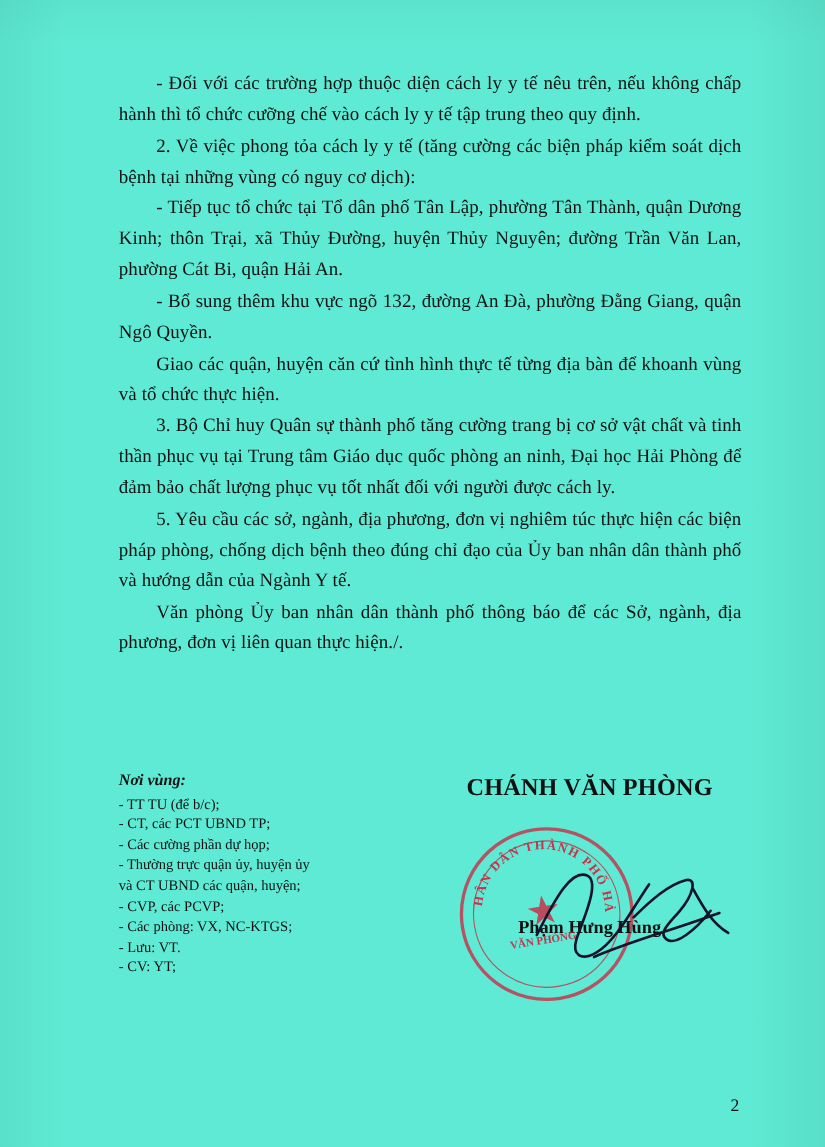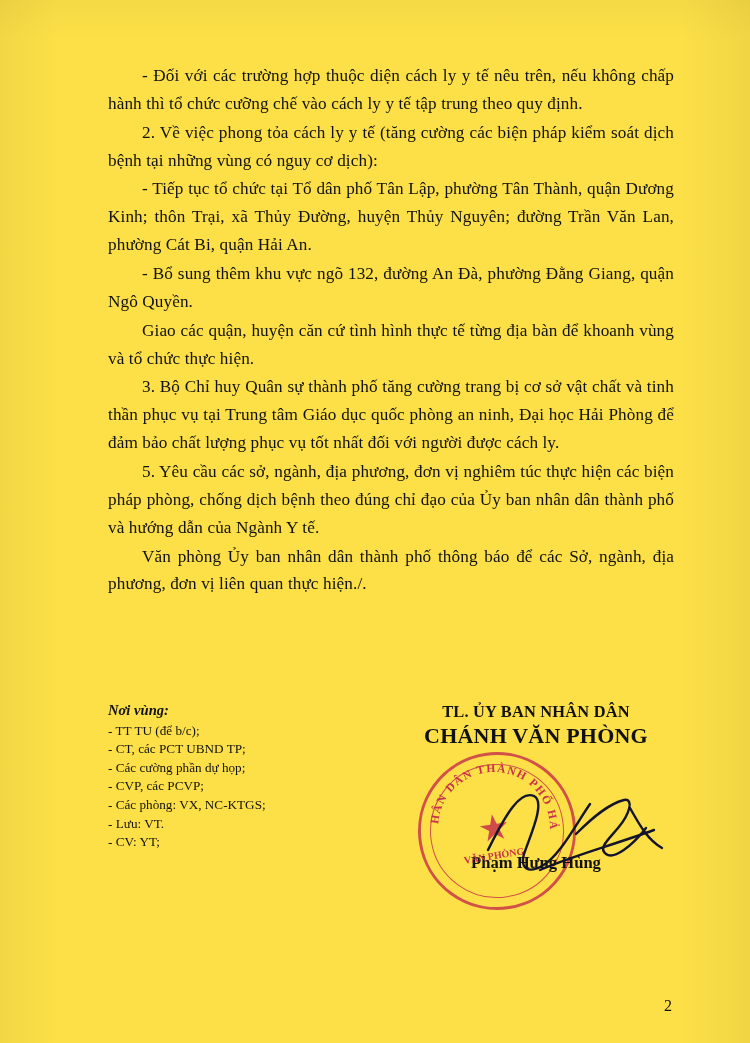--- a/index.html
+++ b/index.html
@@ -14,21 +14,21 @@
     font-family: "Liberation Serif", serif;
     color: #111111;
     overflow: hidden;
   }
 
   
   .page {
     position: absolute;
     left: 0; top: 0;
     width: 750px; height: 1043px;
-    background: #fde047;
+    background: #5eead4;
   }
   
   .page::before {
     content: "";
     position: absolute;
     left: 0; top: 0; right: 0; bottom: 0;
     background:
       linear-gradient(to right, rgba(0,0,0,0.045) 0px, rgba(0,0,0,0.0) 60px),
       linear-gradient(to left, rgba(0,0,0,0.05) 0px, rgba(0,0,0,0.0) 70px),
       linear-gradient(to bottom, rgba(0,0,0,0.03) 0px, rgba(0,0,0,0.0) 40px);
@@ -198,28 +198,29 @@
     <p class="para">Văn phòng Ủy ban nhân dân thành phố thông báo để các Sở, ngành, địa phương, đơn vị liên quan thực hiện./.</p>
   </div>
 
   <div class="bottom-block">
 
     <div class="recipients">
       <div class="rc-title">Nơi vùng:</div>
       <div class="rc-item">- TT TU (để b/c);</div>
       <div class="rc-item">- CT, các PCT UBND TP;</div>
       <div class="rc-item">- Các cường phần dự họp;</div>
+      <div class="rc-item">- Thường trực quận ủy, huyện ủy</div>
+      <div class="rc-item">và CT UBND các quận, huyện;</div>
       <div class="rc-item">- CVP, các PCVP;</div>
       <div class="rc-item">- Các phòng: VX, NC-KTGS;</div>
       <div class="rc-item">- Lưu: VT.</div>
       <div class="rc-item">- CV: YT;</div>
     </div>
 
     <div class="signature">
-      <div class="sig-line1">TL. ỦY BAN NHÂN DÂN</div>
       <div class="sig-line2">CHÁNH VĂN PHÒNG</div>
       <div class="sig-name">Phạm Hưng Hùng</div>
     </div>
 
     <div class="seal"></div>
     <div class="seal-text" style="left:310px; top:52px;">
       <svg width="152" height="152" viewBox="0 0 152 152">
         <defs>
           <path id="sealArcTop" d="M 20,76 A 56,56 0 0 1 132,76"></path>
           <path id="sealArcBottom" d="M 24,76 A 52,52 0 0 0 128,76"></path>

